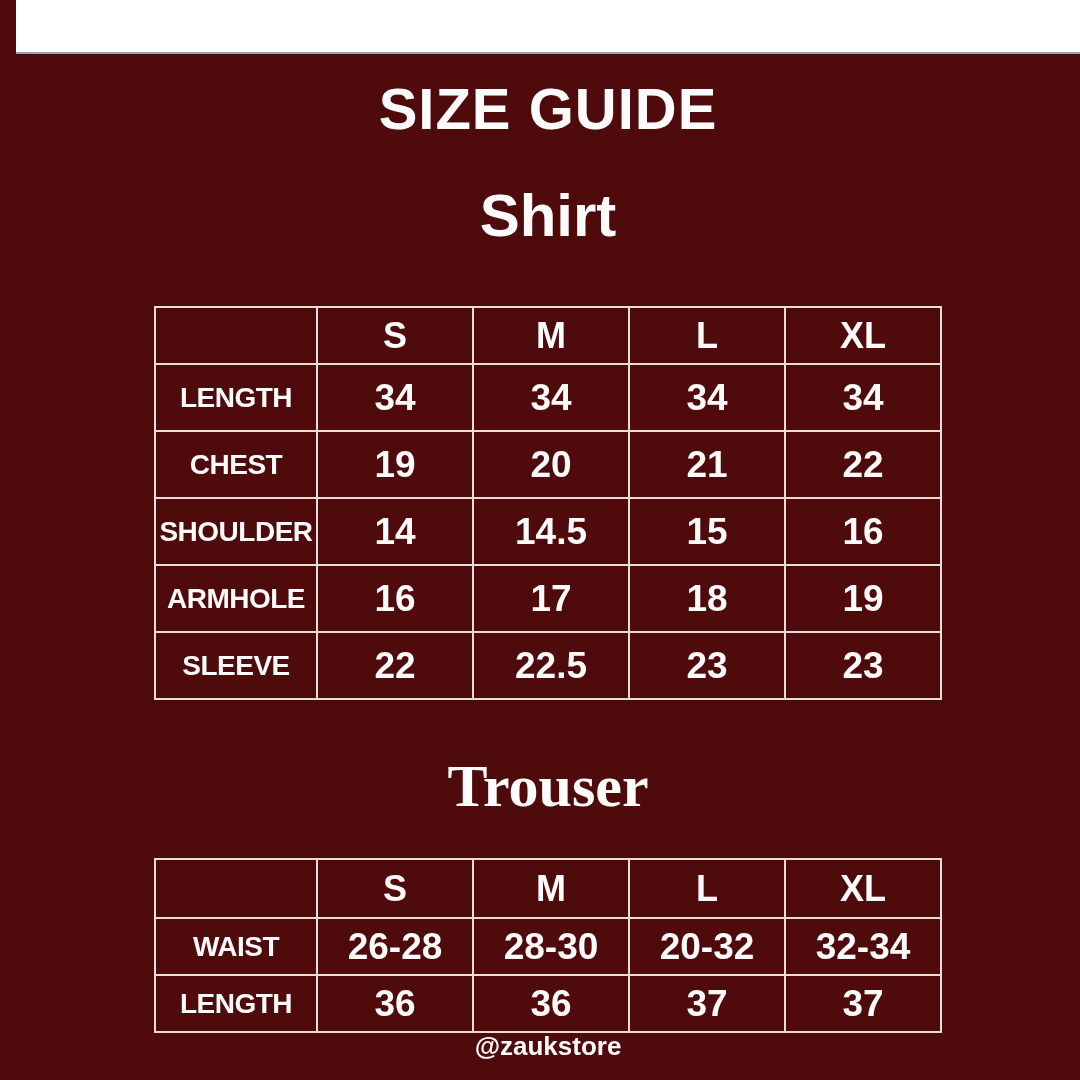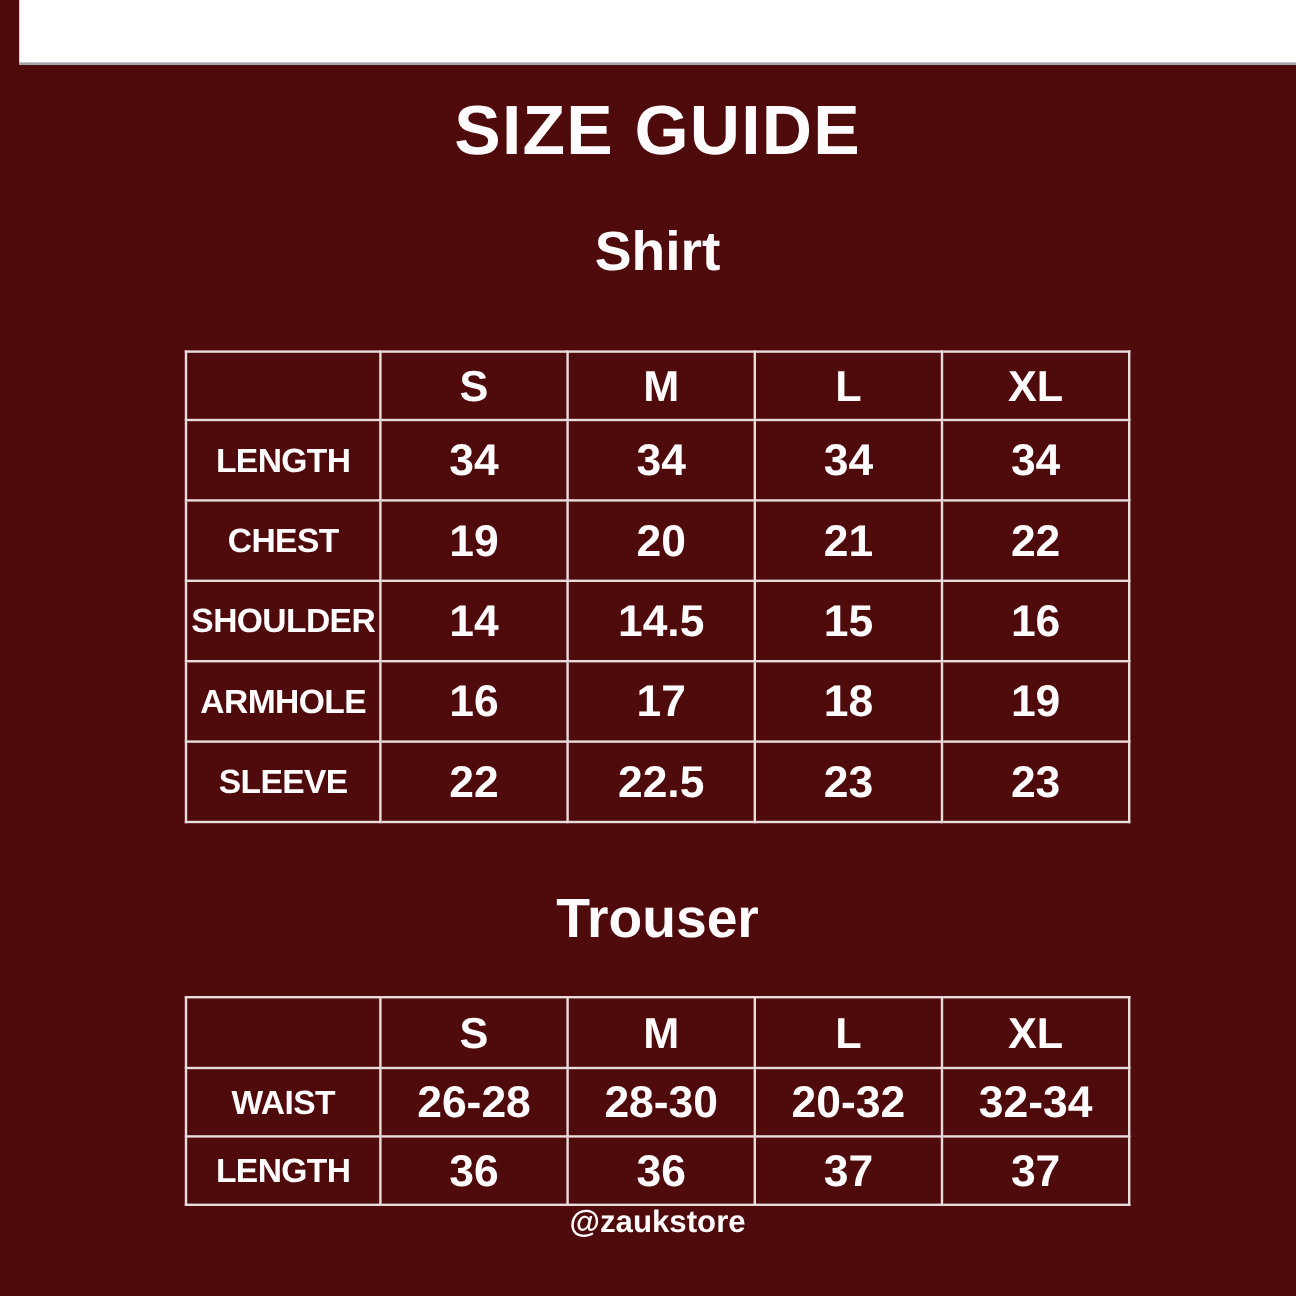--- a/index.html
+++ b/index.html
@@ -24,26 +24,26 @@
     border-bottom:2px solid #9aa0a6;
   }
   .page-title{
     margin-top:26px;
     font-size:58px;
     line-height:1;
     letter-spacing:1px;
     color:var(--fg);
   }
   .section-heading{
-    font-size:46px;
+    font-size:60px;
     line-height:1;
     color:var(--fg);
   }
   .shirt-heading{margin-top:48px;}
-  .trouser-heading{margin-top:56px;}
+  .trouser-heading{margin-top:56px;font-family:Liberation Serif, serif;}
   table{
     width:786px;
     margin:0 auto;
     border-collapse:collapse;
     table-layout:fixed;
   }
   .shirt-table{margin-top:60px;}
   .trouser-table{margin-top:42px;}
   th,td{
     border:2px solid var(--border);

